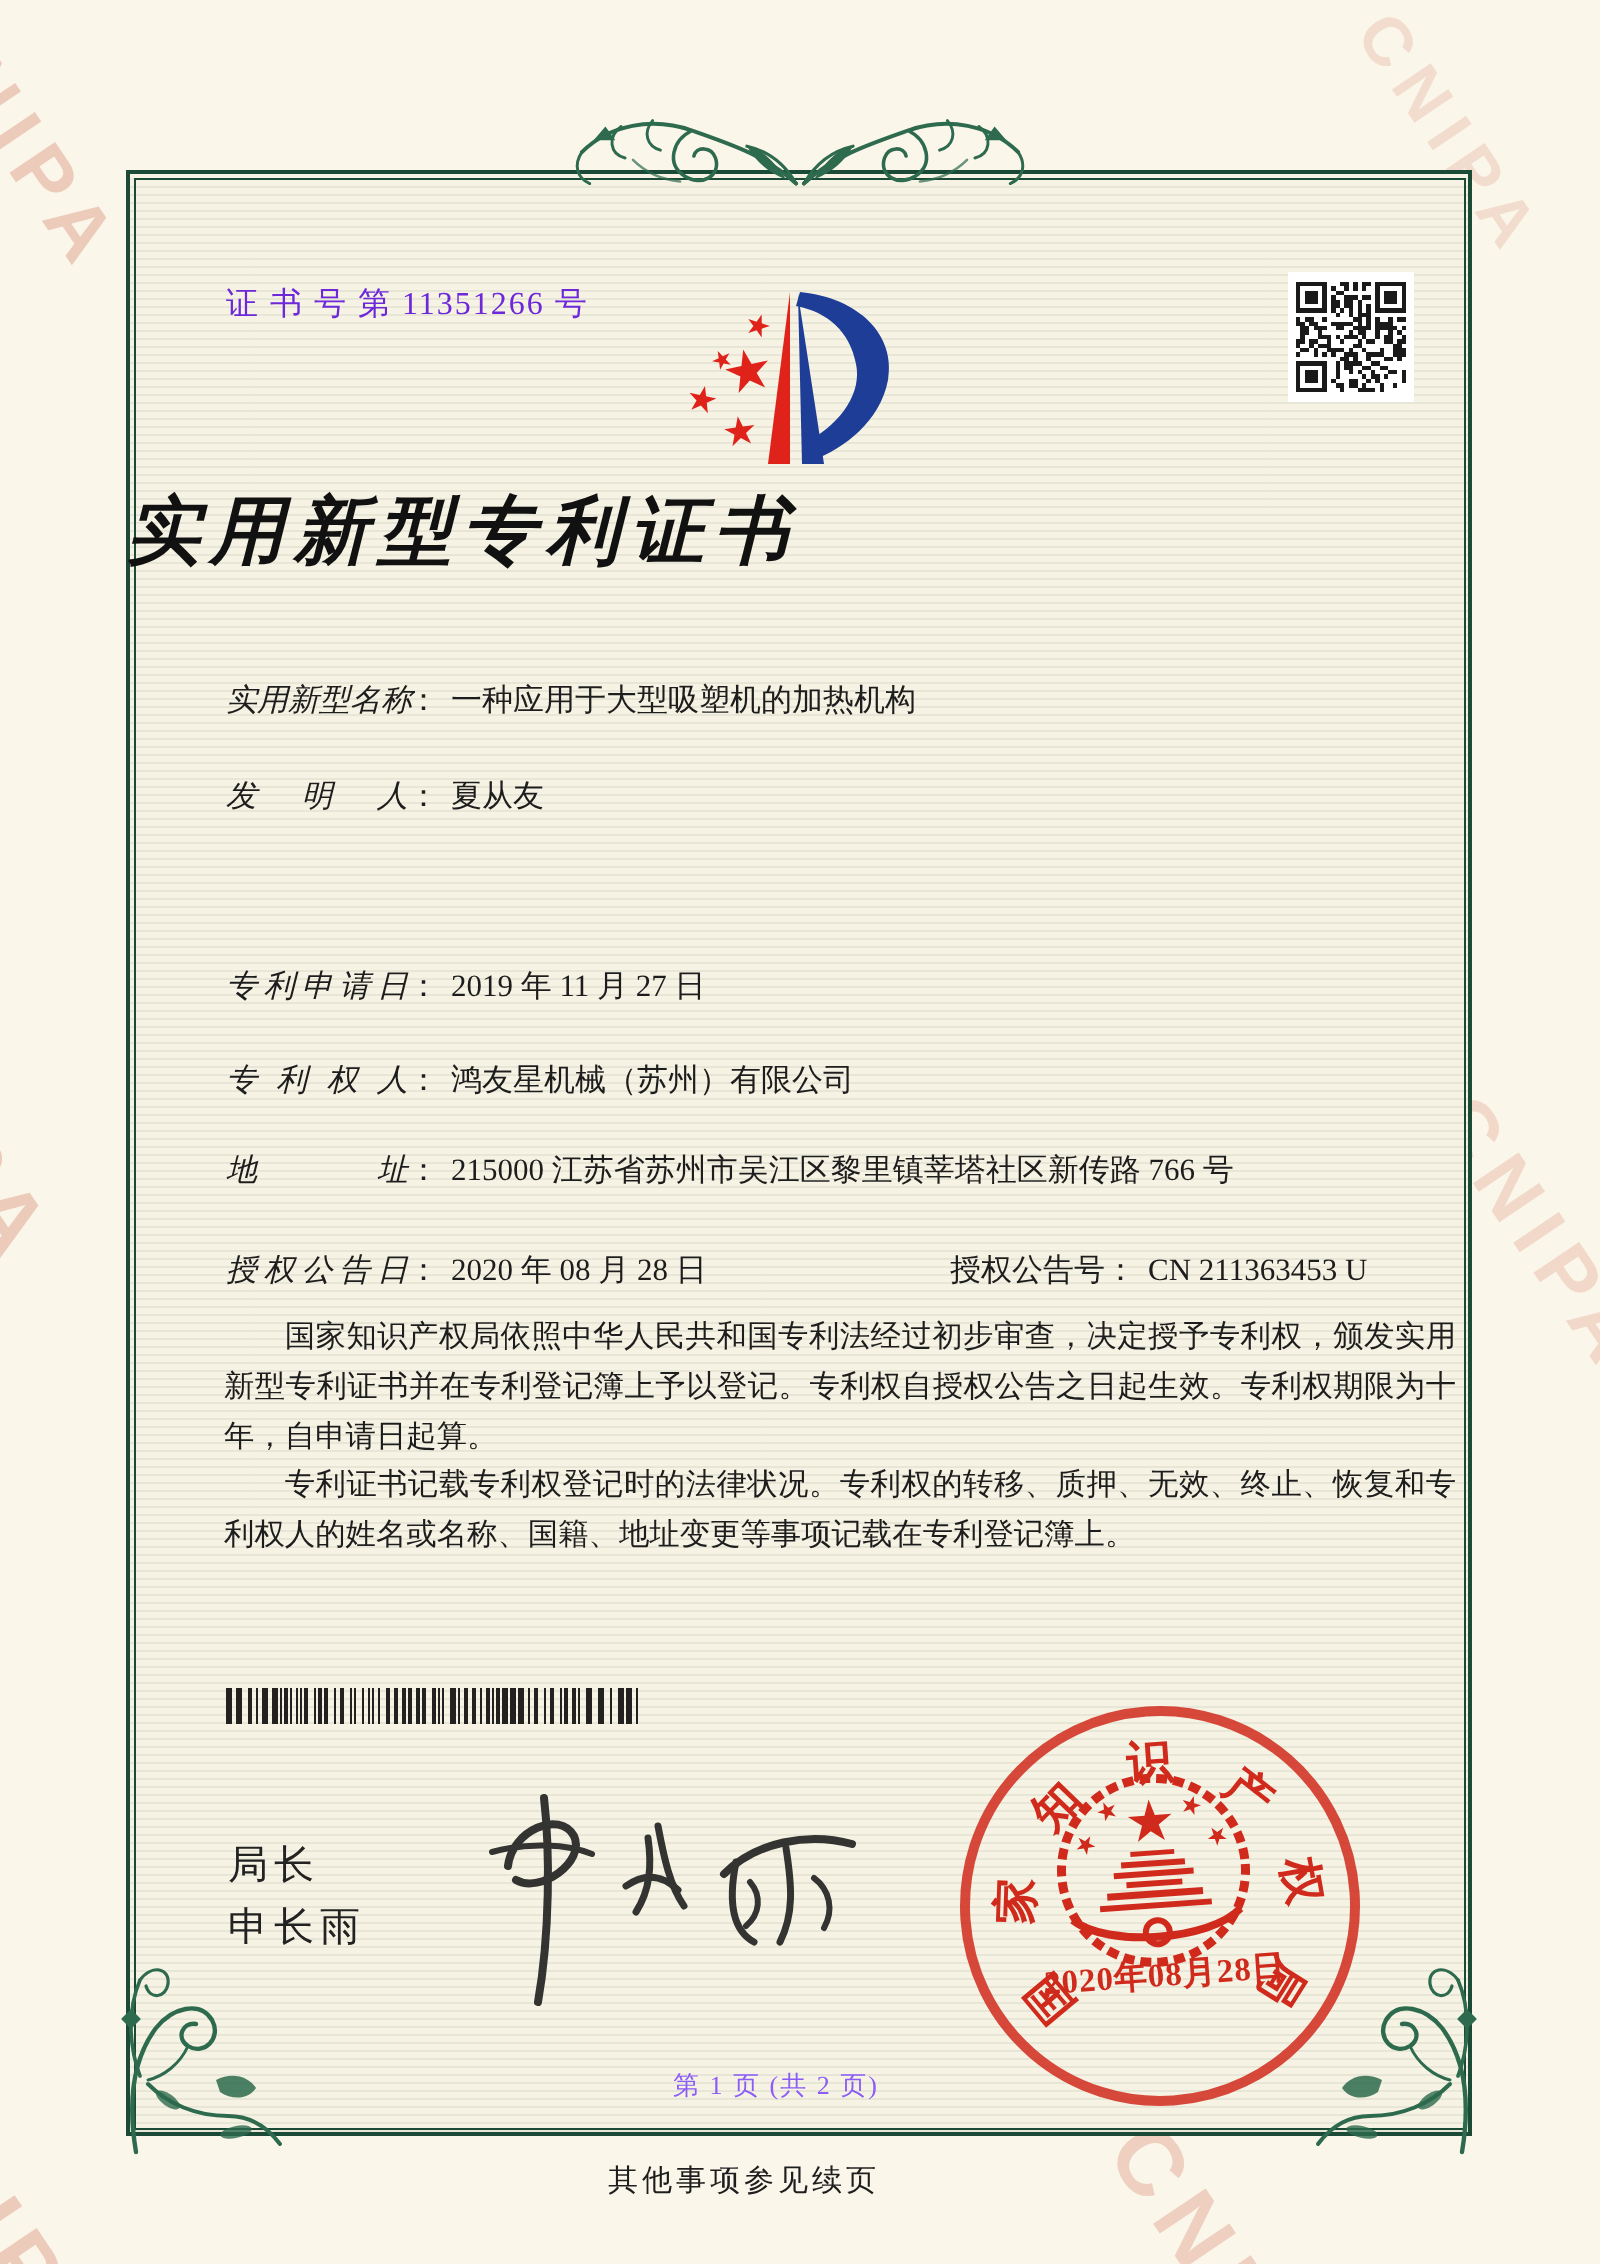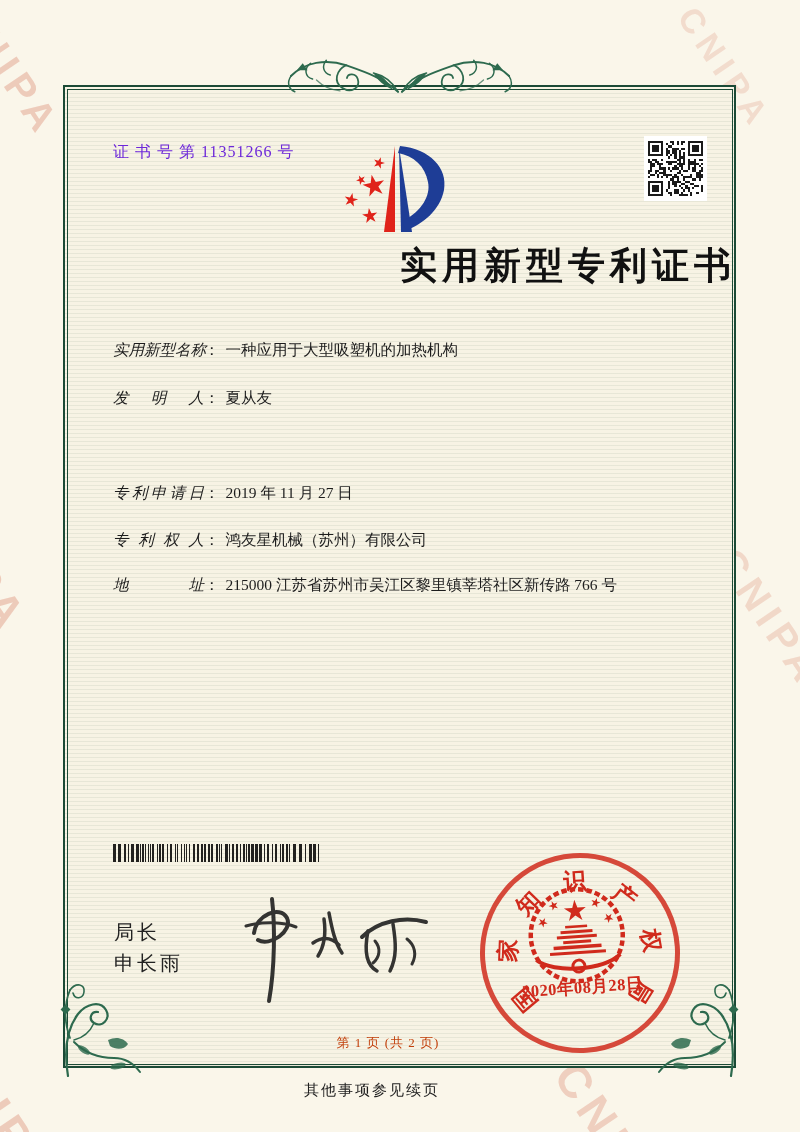--- a/index.html
+++ b/index.html
@@ -36,22 +36,22 @@
     position:absolute;inset:1.5px;border:1px solid var(--border-green,#1b4a36);
   }
   .ornament{position:absolute;color:var(--orn-green,#2d6a4e);}
   
   .cert-no{
     position:absolute;left:113px;top:142px;font-size:16px;color:#6d28d9;
     letter-spacing:1px;
     font-family:Liberation Serif, serif;
   }
   .title{
-    position:absolute;left:63px;top:241px;width:673px;text-align:right;
-    font-size:37px;font-weight:700;letter-spacing:5px;color:#111;
+    position:absolute;left:63px;top:241px;width:673px;text-align:left;
+    font-size:37px;font-weight:700;letter-spacing:5px;color:#111;font-style:italic;
   }
   .frow{position:absolute;left:113px;font-size:15.5px;color:#1d1d1d;white-space:nowrap;}
   .flabel{
     display:inline-block;width:91px;text-align:justify;text-align-last:justify;
     vertical-align:top;
     font-style:italic;
   }
   .fcolon{display:inline-block;margin-right:6px;}
   .grant2{position:absolute;left:362px;top:0;}
   .paras{
@@ -80,21 +80,21 @@
     transform:translate(-50%,-50%) rotate(var(--a)) translateY(-72px);
   }
   .emblem{position:absolute;left:42px;top:26px;}
   .seal-date{
     position:absolute;left:12px;top:124px;width:176px;text-align:center;
     font-size:16.5px;font-weight:700;color:var(--seal-red,#d02a1c);
     letter-spacing:.5px;white-space:nowrap;
   }
   .page-info{
     position:absolute;left:63px;top:1034px;width:650px;text-align:center;
-    font-size:13px;color:#c2410c;letter-spacing:1px;
+    font-size:13px;color:#8b5cf6;letter-spacing:1px;
   }
   .note{
     position:absolute;left:0;top:1081px;width:744px;text-align:center;
     font-size:15px;color:#1d1d1d;letter-spacing:2px;
   }
   .qr{position:absolute;left:644px;top:136px;width:63px;height:65px;background:#fff;
       display:flex;align-items:center;justify-content:center;}
   .logo{position:absolute;left:336px;top:133px;}
 </style>
 </head>
@@ -405,21 +405,31 @@
   </div>
   <div class="frow" style="top:483px;">
     <span class="flabel">专利申请日</span><span class="fcolon">：</span><span>2019 年 11 月 27 日</span>
   </div>
   <div class="frow" style="top:530px;">
     <span class="flabel">专利权人</span><span class="fcolon">：</span><span>鸿友星机械（苏州）有限公司</span>
   </div>
   <div class="frow" style="top:575px;">
     <span class="flabel">地址</span><span class="fcolon">：</span><span>215000 江苏省苏州市吴江区黎里镇莘塔社区新传路 766 号</span>
   </div>
-
+  <div class="frow" style="top:625px;width:616px;">
+    <span class="flabel">授权公告日</span><span class="fcolon">：</span><span>2020 年 08 月 28 日</span>
+    <span class="grant2">
+      <span>授权公告号</span><span class="fcolon">：</span><span>CN 211363453 U</span>
+    </span>
+  </div>
+
+  <div class="paras">
+    <p>国家知识产权局依照中华人民共和国专利法经过初步审查，决定授予专利权，颁发实用新型专利证书并在专利登记簿上予以登记。专利权自授权公告之日起生效。专利权期限为十年，自申请日起算。</p>
+    <p>专利证书记载专利权登记时的法律状况。专利权的转移、质押、无效、终止、恢复和专利权人的姓名或名称、国籍、地址变更等事项记载在专利登记簿上。</p>
+  </div>
 
   <div class="barcode">
     <svg id="barcode" width="206" height="18">
         <rect x="0" y="0" width="3" height="18" fill="#22211f"></rect>
         <rect x="5" y="0" width="3" height="18" fill="#22211f"></rect>
         <rect x="11" y="0" width="2" height="18" fill="#22211f"></rect>
         <rect x="15" y="0" width="1" height="18" fill="#22211f"></rect>
         <rect x="18" y="0" width="3" height="18" fill="#22211f"></rect>
         <rect x="23" y="0" width="3" height="18" fill="#22211f"></rect>
         <rect x="27" y="0" width="1" height="18" fill="#22211f"></rect>

